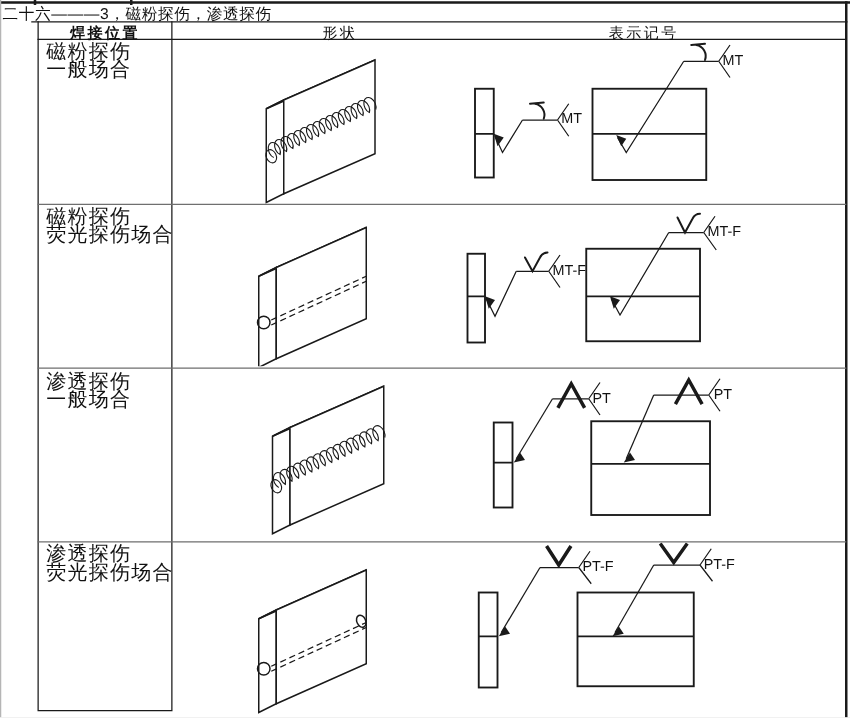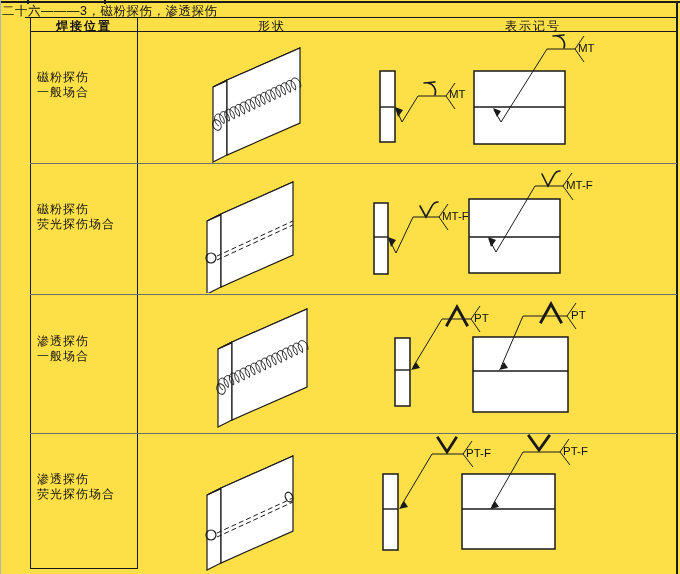--- a/index.html
+++ b/index.html
@@ -1,25 +1,25 @@
 <!DOCTYPE html>
 <html><head>
 <meta charset="utf-8">
 <style>
   html,body{margin:0;padding:0;background:#e8e8e8;}
   .canvas{
-    position:relative;width:680px;height:574px;background:#fde047;
+    position:relative;width:680px;height:574px;background:#ffffff;
     font-family:"Liberation Sans","DejaVu Sans",sans-serif;color:#111;
     overflow:hidden;
   }
   .hline,.vline{position:absolute;background:#1a1a1a;}
   .sep{position:absolute;background:#6f6f6f;height:1px;}
   .title{position:absolute;left:2px;top:3px;font-size:12.5px;letter-spacing:0.5px;white-space:nowrap;}
   .colhead{position:absolute;top:18px;font-size:12px;letter-spacing:2px;white-space:nowrap;}
-  .rowlabel{position:absolute;left:37px;font-size:12px;line-height:15px;letter-spacing:1px;white-space:nowrap;margin-top:36px;}
+  .rowlabel{position:absolute;left:37px;font-size:16px;line-height:15px;letter-spacing:1px;white-space:nowrap;}
   svg{position:absolute;left:137px;}
   svg .ln{stroke:#1a1a1a;stroke-width:1.2;fill:none;}
   svg .face{stroke:#1a1a1a;stroke-width:1.2;fill:#ffffff;}
   svg .coil{stroke:#1a1a1a;stroke-width:0.9;fill:none;}
   svg .dash{stroke:#1a1a1a;stroke-width:1;fill:none;stroke-dasharray:5,3;}
   svg .box{stroke:#1a1a1a;stroke-width:1.5;fill:#ffffff;}
   svg .mid{stroke:#1a1a1a;stroke-width:1.4;fill:none;}
   svg .leader{stroke:#1a1a1a;stroke-width:1;fill:none;}
   svg .glyph{stroke:#1a1a1a;stroke-width:1.6;fill:none;stroke-linecap:round;}
   svg .chev{stroke:#1a1a1a;stroke-width:2.8;fill:none;stroke-linecap:square;}
@@ -43,21 +43,21 @@
   <div class="vline" style="left:137px;top:17px;width:1px;height:551px;"></div>
   <div class="vline" style="left:676px;top:1px;width:1.5px;height:573px;"></div>
   <div class="hline" style="left:30px;top:31px;width:647px;height:1px;"></div>
   <div class="sep" style="left:30px;top:163px;width:647px;"></div>
   <div class="sep" style="left:30px;top:294px;width:647px;"></div>
   <div class="sep" style="left:30px;top:433px;width:647px;"></div>
   <div class="hline" style="left:30px;top:568px;width:108px;height:1px;"></div>
 
   <div class="colhead" style="left:56px;font-weight:bold;">焊接位置</div>
   <div class="colhead" style="left:258px;">形状</div>
-  <div class="colhead" style="left:505px;">表示记号</div>
+  <div class="colhead" style="left:487px;">表示记号</div>
 
   <div class="rowlabel" style="top:34px;">
     <div>磁粉探伤</div>
     <div>一般场合</div>
   </div>
   <div class="rowlabel" style="top:166px;">
     <div>磁粉探伤</div>
     <div>荧光探伤场合</div>
   </div>
   <div class="rowlabel" style="top:298px;">

